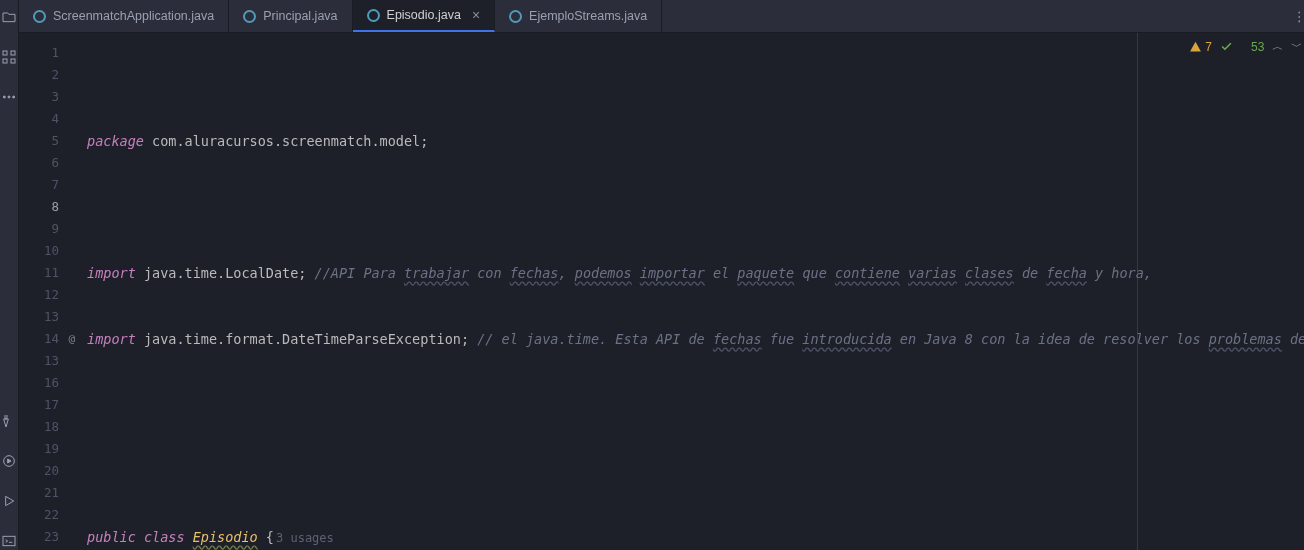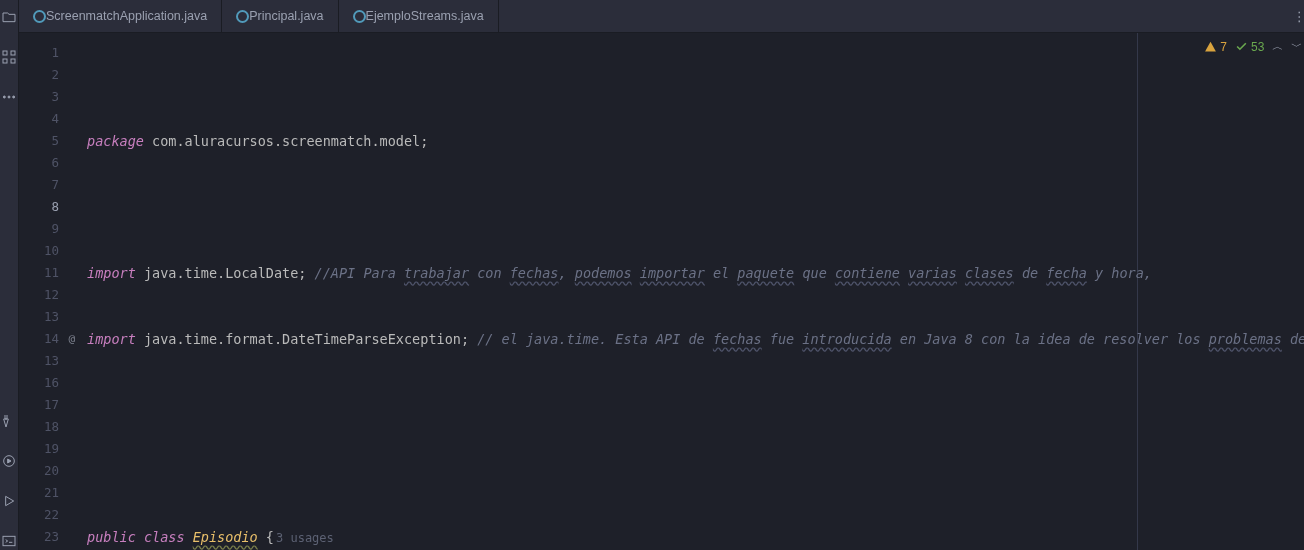--- a/index.html
+++ b/index.html
@@ -36,20 +36,21 @@
   height: 33px;
   background: #2b2d3a;
   display: flex;
   align-items: stretch;
   border-bottom: 1px solid #1a1c23;
 }
 .tab {
   display: flex;
   align-items: center;
   padding: 0 14px;
+  gap: 7px;
   color: #9aa0b0;
   font-size: 12.5px;
   font-family: -apple-system, 'Segoe UI', sans-serif;
   cursor: pointer;
   border-right: 1px solid #1a1c23;
 }
 .tab.active {
   background: #1e2029;
   border-bottom: 2px solid #3f74e8;
   color: #d0d0d0;
@@ -109,21 +110,21 @@
   top: 39px;
   right: 12px;
   display: flex;
   align-items: center;
   gap: 8px;
   font-family: -apple-system, 'Segoe UI', sans-serif;
   font-size: 12px;
   z-index: 5;
 }
 .top-status .warn-badge { color: #d9a33e; display: flex; align-items: center; gap: 3px; }
-.top-status .ok-badge { color: #6aa84f; display: flex; align-items: center; gap: 3px; justify-content: flex-end; }
+.top-status .ok-badge { color: #6aa84f; display: flex; align-items: center; gap: 18px; justify-content: flex-end; }
 .top-status .chev { color: #9aa0b0; cursor: pointer; font-size: 11px; }
 </style>
 </head>
 <body>
 
 <div class="left-rail">
   <div class="rail-icon">
     <svg viewBox="0 0 24 24">
         <path d="M3 6h7l2 2h9v11H3z"></path>
       </svg>
@@ -171,20 +172,25 @@
 <div class="main">
 
   <div class="tabs">
     <div class="tab">
       <span class="circ"></span>
       <span>ScreenmatchApplication.java</span>
     </div>
     <div class="tab">
       <span class="circ"></span>
       <span>Principal.java</span>
+    </div>
+    <div class="tab active">
+      <span class="circ"></span>
+      <span>Episodio.java</span>
+      <span class="close">×</span>
     </div>
     <div class="tab">
       <span class="circ"></span>
       <span>EjemploStreams.java</span>
     </div>
     <div class="flex"></div>
     <div class="kebab">⋮</div>
   </div>
 
   <div class="top-status">

